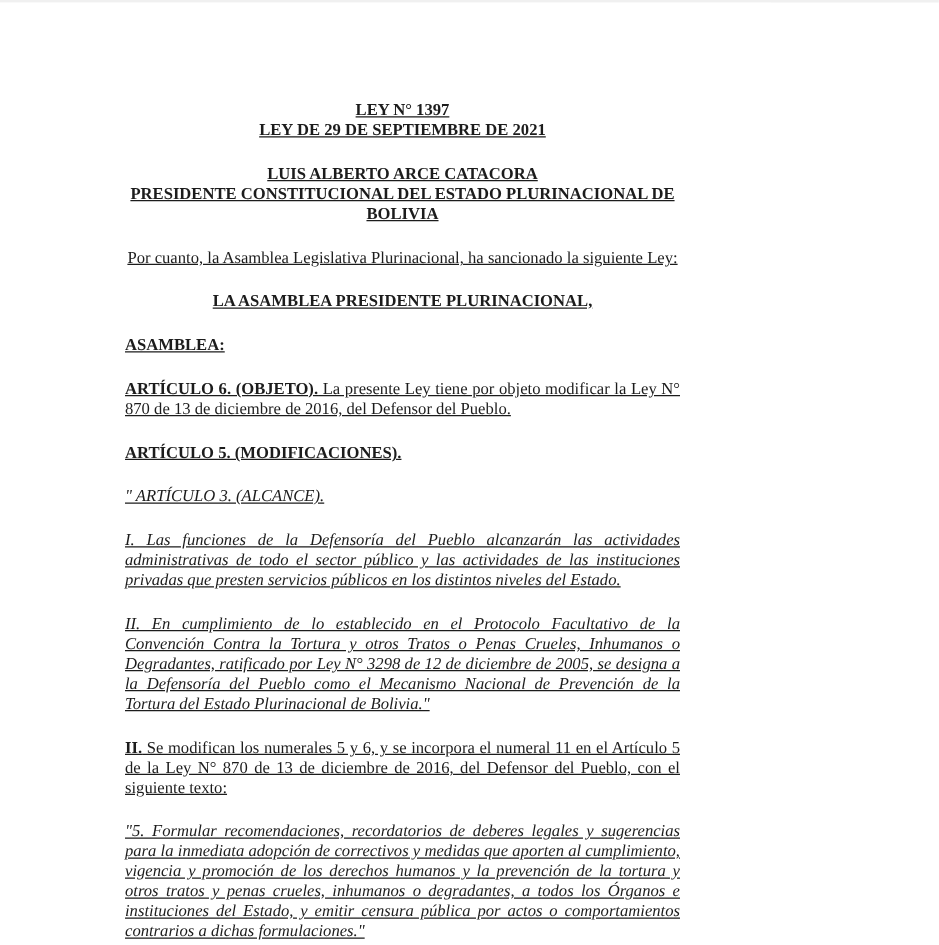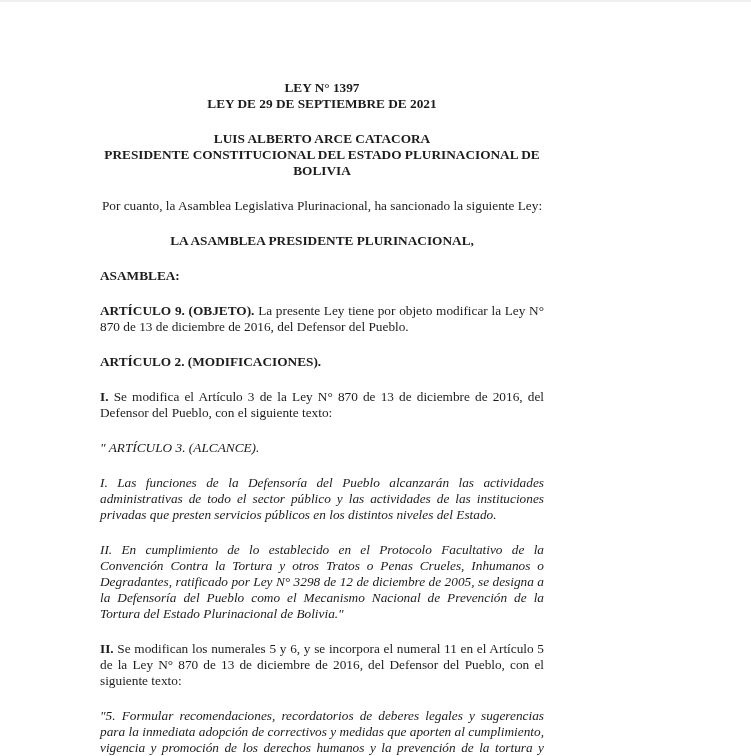--- a/index.html
+++ b/index.html
@@ -12,20 +12,21 @@
   body {
     font-family: "Liberation Serif", "DejaVu Serif", serif;
     color: #1c1c1c;
     border-top: 2px solid #f0f0f0;
   }
   .page {
     width: 617px;
     height: 754px;
     padding: 78px 73px 0 100px;
     background: #ffffff;
+    text-decoration: underline;
   }
   .block {
     font-size: 13.3px;
     line-height: 16px;
     margin: 0 0 19px 0;
   }
   .center   { text-align: center; }
   .justify  { text-align: justify; }
   .bold     { font-weight: bold; }
   .italic   { font-style: italic; }
@@ -46,25 +47,24 @@
     <div>LUIS ALBERTO ARCE CATACORA</div>
     <div>PRESIDENTE CONSTITUCIONAL DEL ESTADO PLURINACIONAL DE BOLIVIA</div>
   </div>
 
   <p class="block center">Por cuanto, la Asamblea Legislativa Plurinacional, ha sancionado la siguiente Ley:</p>
 
   <p class="block center bold">LA ASAMBLEA PRESIDENTE PLURINACIONAL,</p>
 
   <p class="block bold">ASAMBLEA:</p>
 
-  <p class="block justify"><span class="lead">ARTÍCULO 9. (OBJETO).</span><span> La presente Ley tiene por objeto modificar la Ley N° 870 de 13 de diciembre de 2016, del Defensor del Pueblo.</span></p>
+  <p class="block justify"><span class="lead">ARTÍCULO 6. (OBJETO).</span><span> La presente Ley tiene por objeto modificar la Ley N° 870 de 13 de diciembre de 2016, del Defensor del Pueblo.</span></p>
 
-  <p class="block bold">ARTÍCULO 2. (MODIFICACIONES).</p>
+  <p class="block bold">ARTÍCULO 5. (MODIFICACIONES).</p>
 
-  <p class="block justify"><span class="lead">I.</span><span> Se modifica el Artículo 3 de la Ley N° 870 de 13 de diciembre de 2016, del Defensor del Pueblo, con el siguiente texto:</span></p>
 
   <p class="block italic">" ARTÍCULO 3. (ALCANCE).</p>
 
   <p class="block justify italic">I. Las funciones de la Defensoría del Pueblo alcanzarán las actividades administrativas de todo el sector público y las actividades de las instituciones privadas que presten servicios públicos en los distintos niveles del Estado.</p>
 
   <p class="block justify italic">II. En cumplimiento de lo establecido en el Protocolo Facultativo de la Convención Contra la Tortura y otros Tratos o Penas Crueles, Inhumanos o Degradantes, ratificado por Ley N° 3298 de 12 de diciembre de 2005, se designa a la Defensoría del Pueblo como el Mecanismo Nacional de Prevención de la Tortura del Estado Plurinacional de Bolivia."</p>
 
   <p class="block justify"><span class="lead">II.</span><span> Se modifican los numerales 5 y 6, y se incorpora el numeral 11 en el Artículo 5 de la Ley N° 870 de 13 de diciembre de 2016, del Defensor del Pueblo, con el siguiente texto:</span></p>
 
   <p class="block justify italic">"5. Formular recomendaciones, recordatorios de deberes legales y sugerencias para la inmediata adopción de correctivos y medidas que aporten al cumplimiento, vigencia y promoción de los derechos humanos y la prevención de la tortura y otros tratos y penas crueles, inhumanos o degradantes, a todos los Órganos e instituciones del Estado, y emitir censura pública por actos o comportamientos contrarios a dichas formulaciones."</p>

